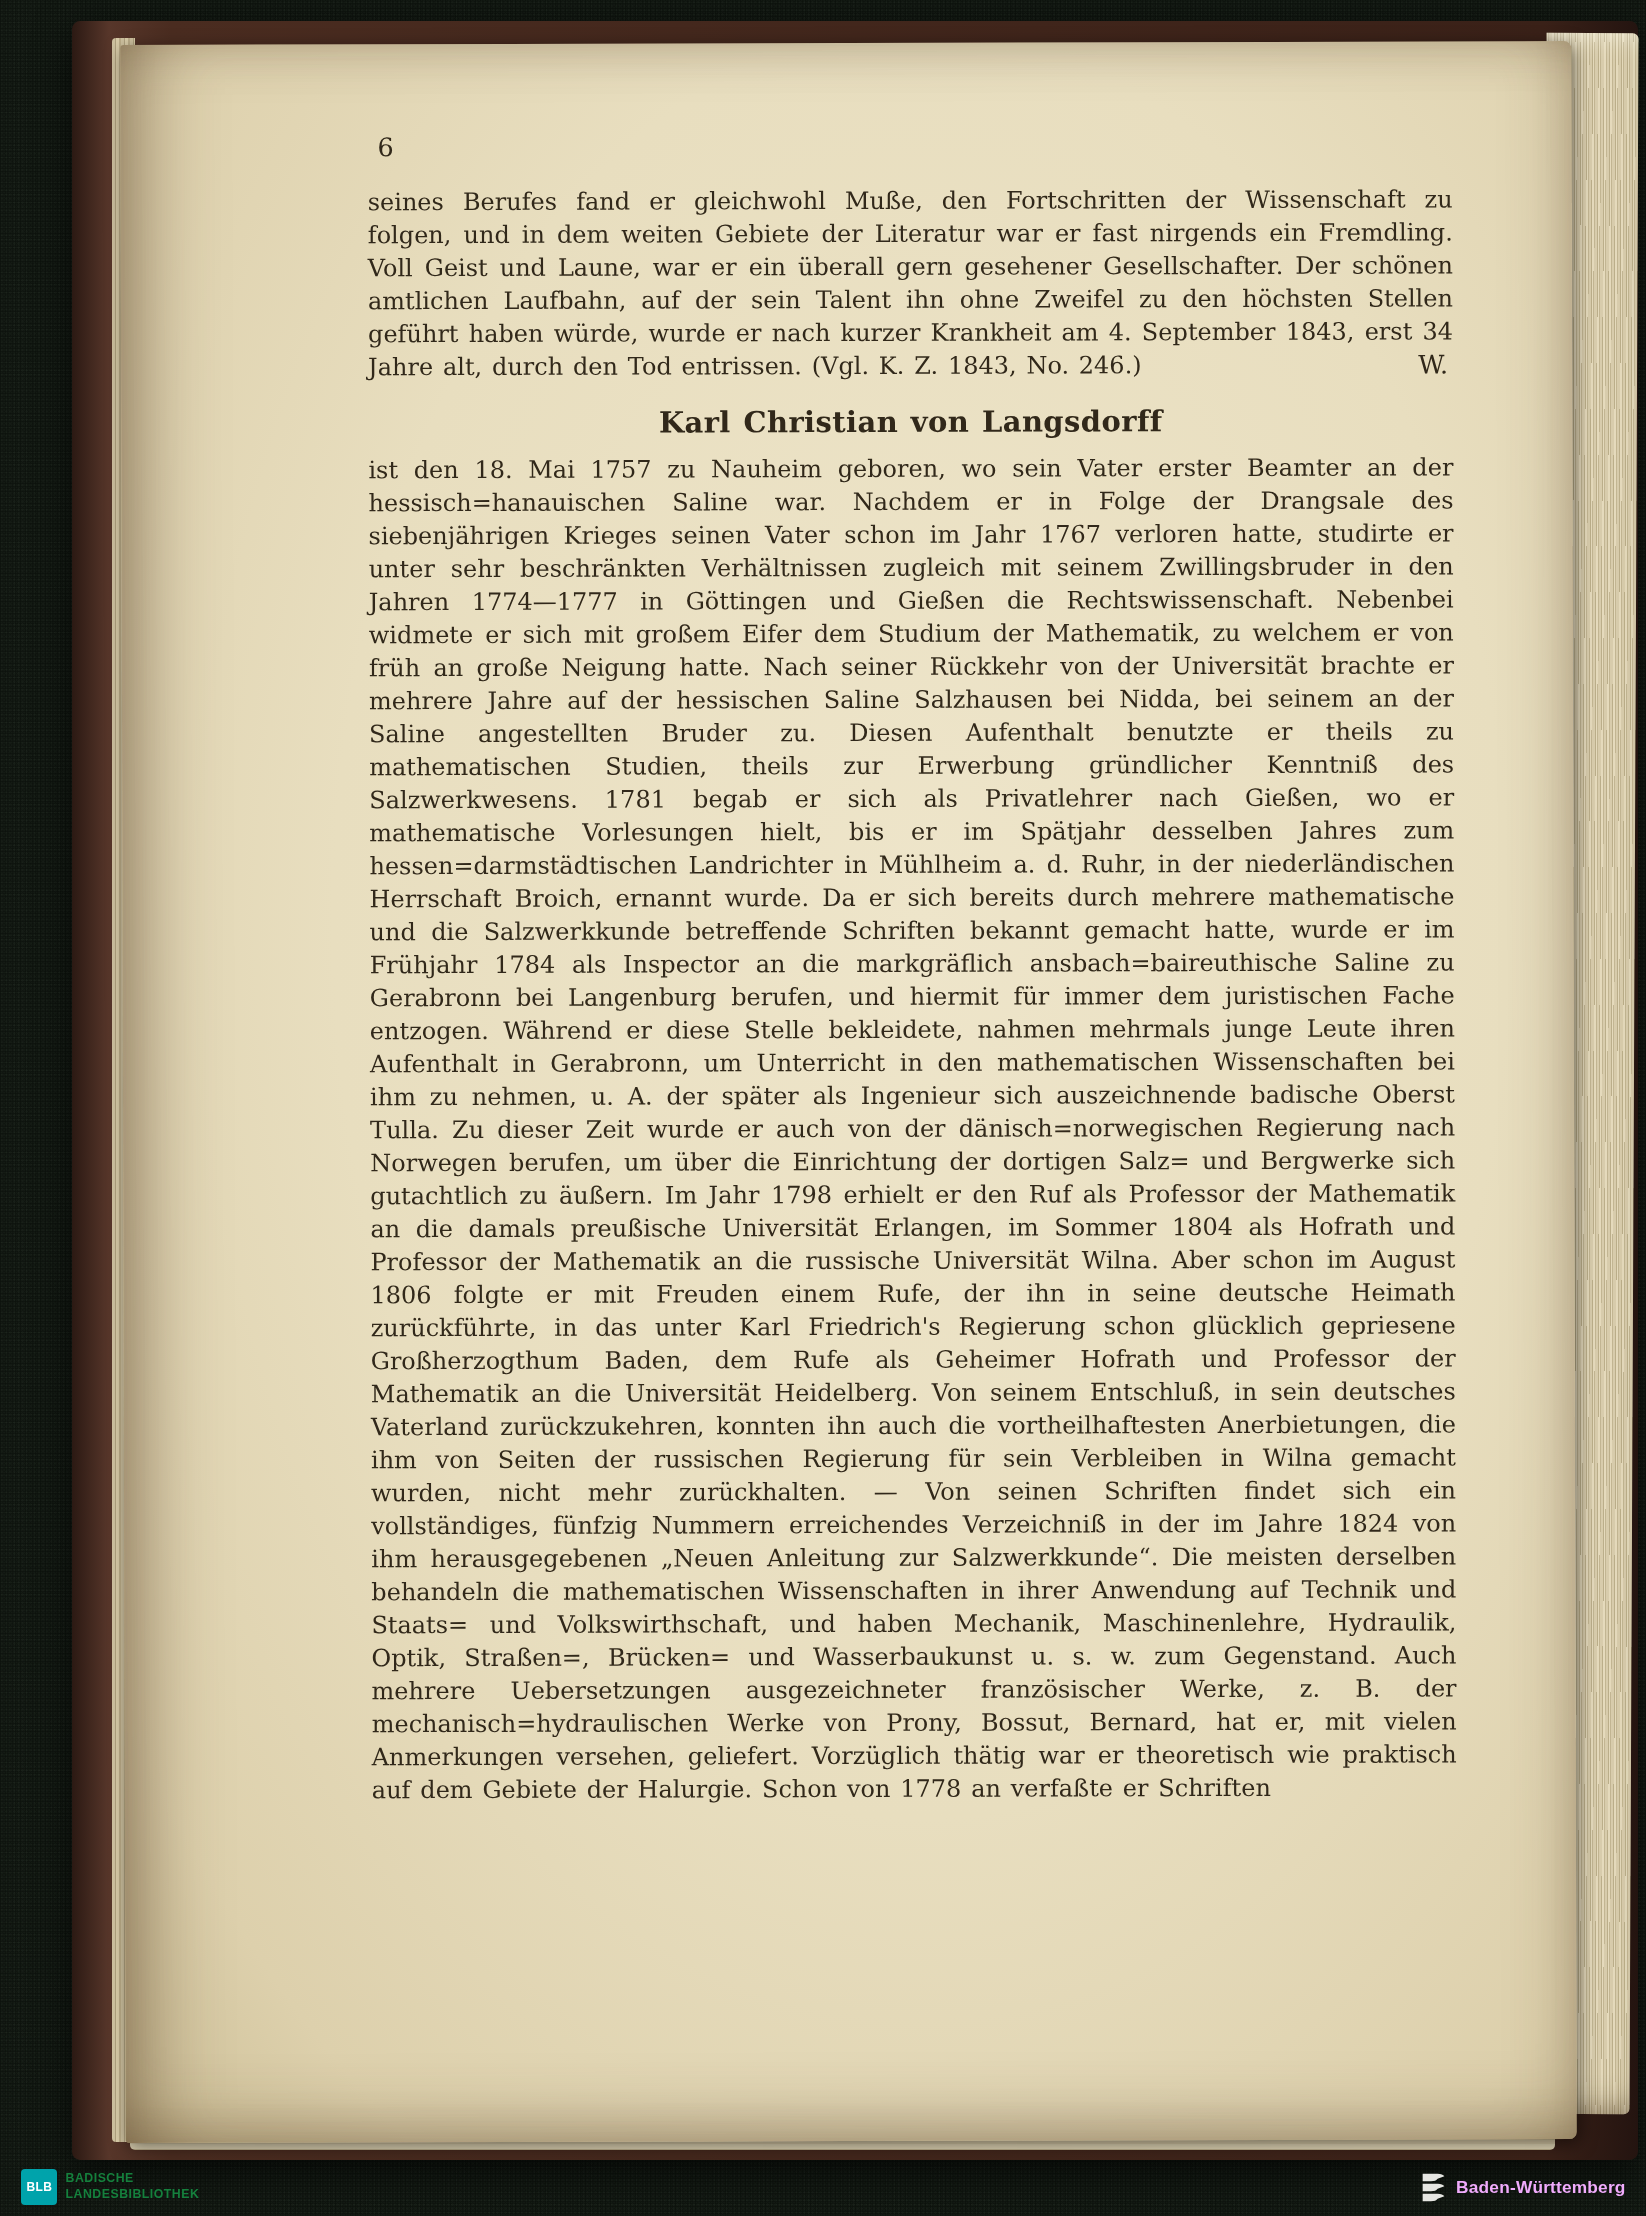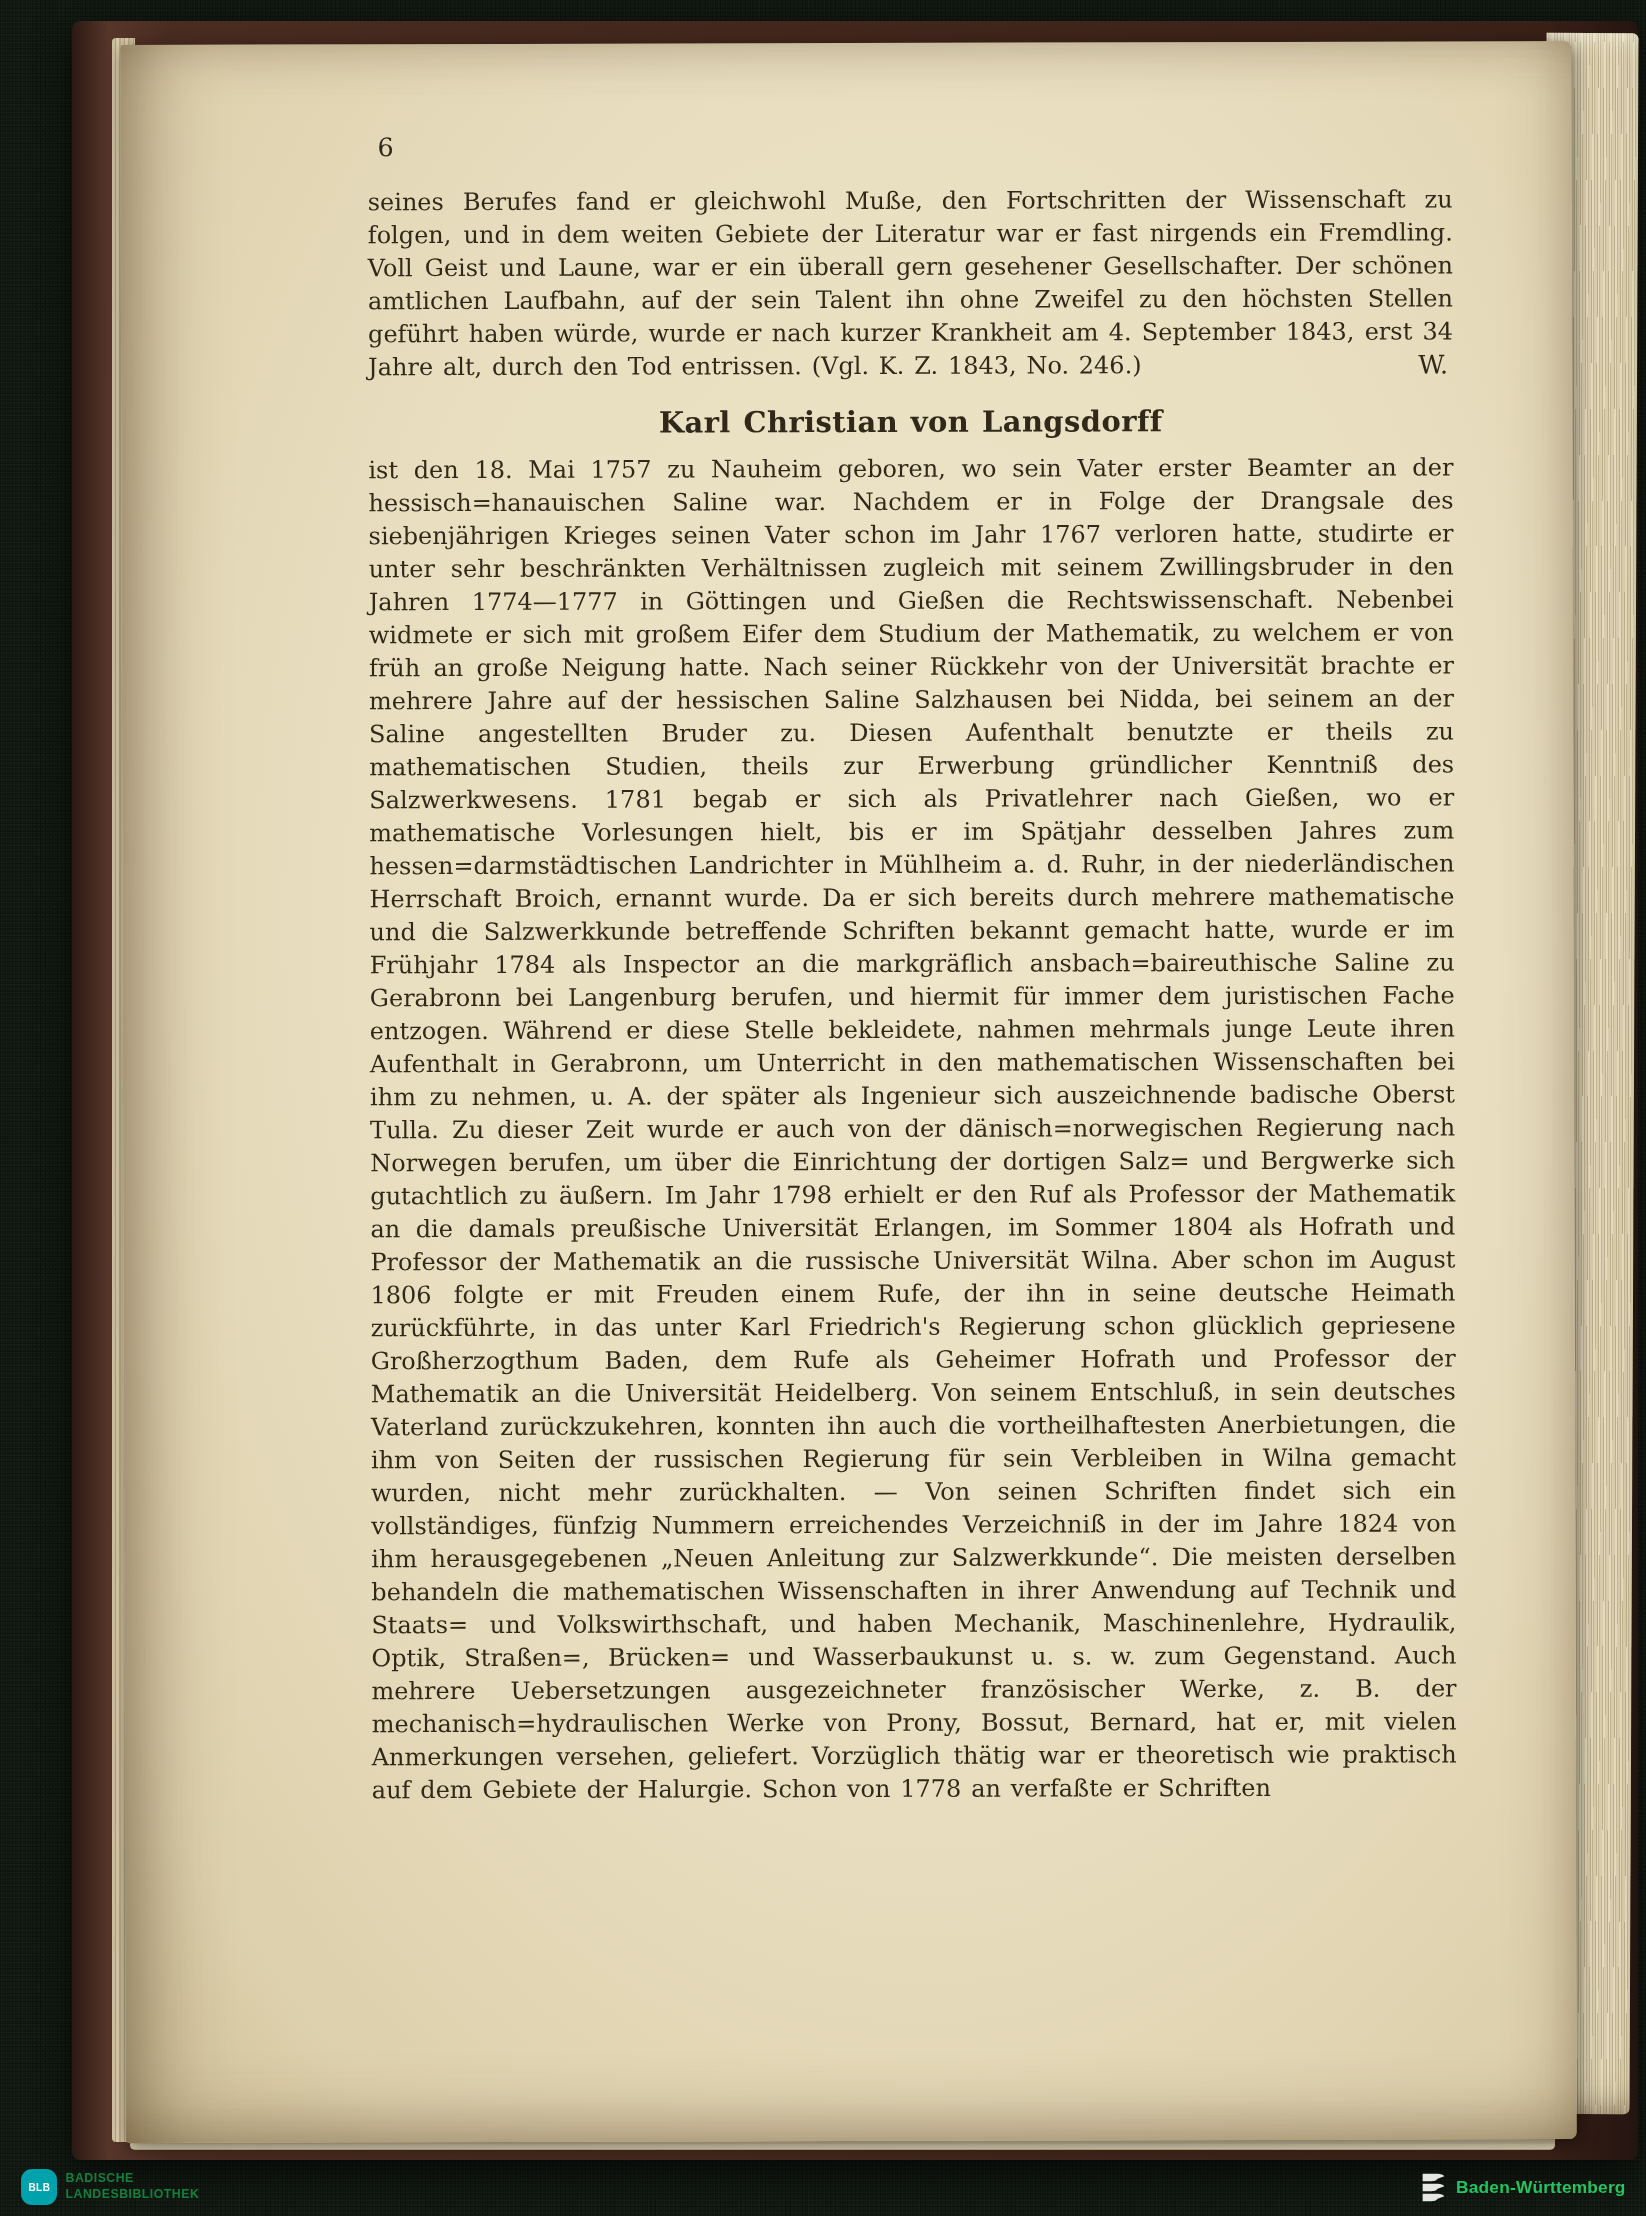--- a/index.html
+++ b/index.html
@@ -102,34 +102,34 @@
   }
 
   
   .footer {
     position:absolute; left:0; right:0; bottom:0; height:58px;
     display:flex; align-items:center; justify-content:space-between;
     padding:0 21.4px; box-sizing:border-box;
   }
   .footer-left { display:flex; align-items:center; gap:8.2px; }
   .blb-badge {
-    width:36px; height:36px; border-radius:11px;
+    width:36px; height:36px; border-radius:4px;
     background:#00a3ab;
     color:#ffffff;
     display:flex; align-items:center; justify-content:center;
-    font-weight:bold; font-size:10px; letter-spacing:0.4px;
+    font-weight:bold; font-size:12px; letter-spacing:0.4px;
   }
   .library-name {
     color:#15803d; font-weight:bold; font-size:12.3px; line-height:15.6px;
     letter-spacing:0.5px;
   }
   .footer-right { display:flex; align-items:center; gap:10px; }
   .bw-logo { display:inline-flex; }
   .state-label {
-    color:#22c55e; font-weight:bold; font-size:17.3px; letter-spacing:0.2px;
+    color:#f0abfc; font-weight:bold; font-size:17.3px; letter-spacing:0.2px;
   }
 </style>
 </head>
 <body>
 
 <div class="screenshot">
 
   <div class="bg"></div>
   <div class="cover"></div>
   <div class="underpages-left"></div>

